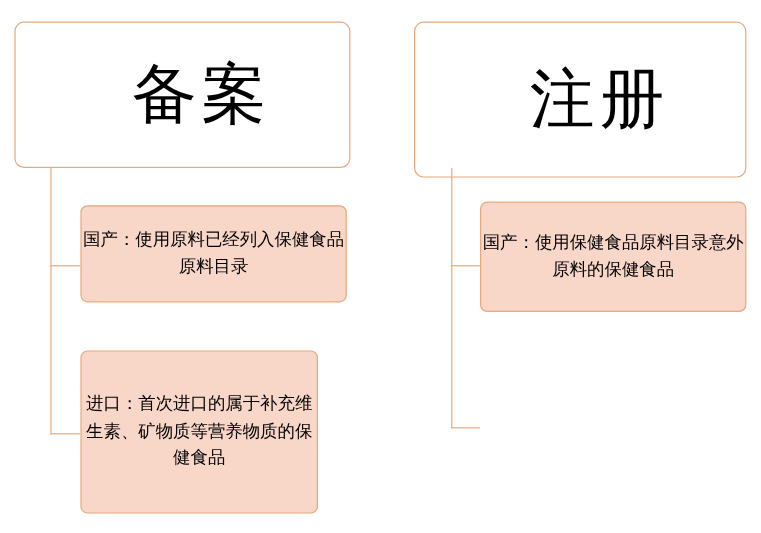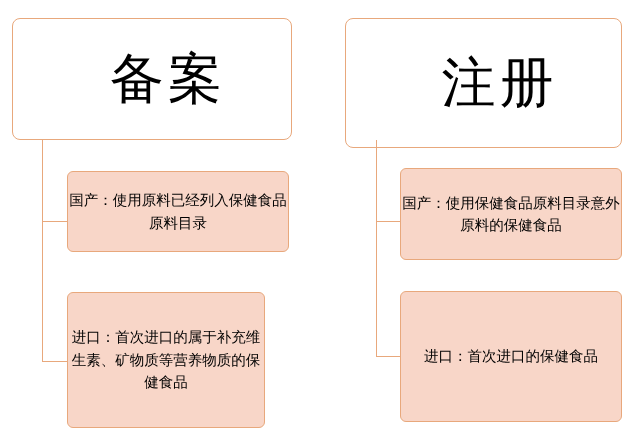--- a/index.html
+++ b/index.html
@@ -93,17 +93,14 @@
   <div class="conn conn-v" style="left:376px; top:140px; width:1px; height:217px;"></div>
 
   <div class="conn conn-h" style="left:376px; top:221px; width:24px; height:1px;"></div>
 
   <div class="conn conn-h" style="left:376px; top:356px; width:24px; height:1px;"></div>
 
   <div class="child-box" style="left:400px; top:168px; width:222px; height:92px;">
     <span>国产：使用保健食品原料目录意外原料的保健食品</span>
   </div>
 
-  <div class="child-box" style="left:400px; top:291px; width:222px; height:131px;">
-    <span>进口：首次进口的保健食品</span>
-  </div>
 
 </div>
 
 </body></html>

